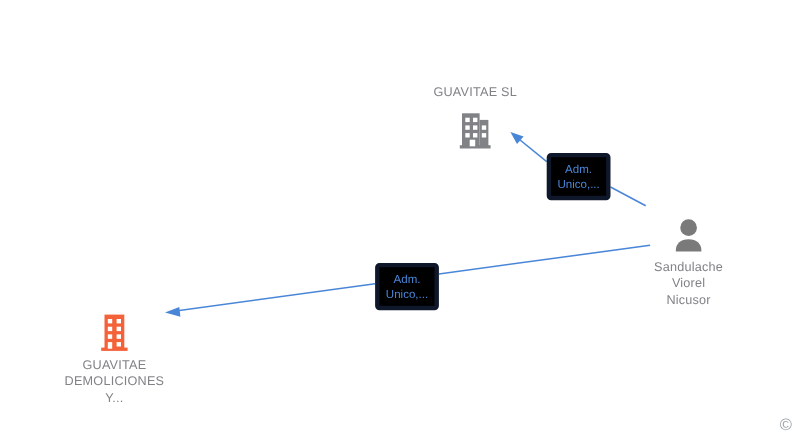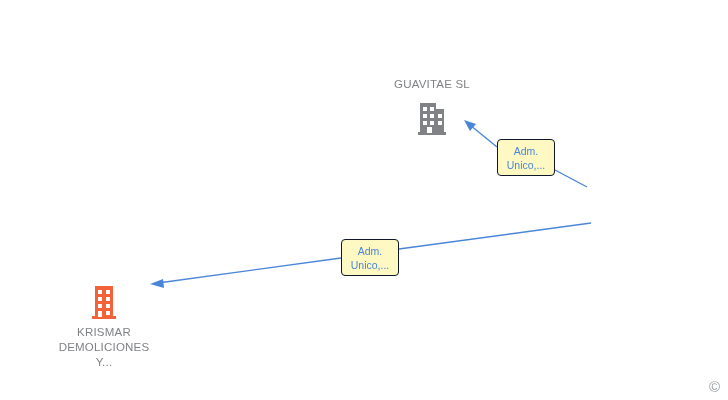--- a/index.html
+++ b/index.html
@@ -62,22 +62,22 @@
     left: 44px;
     top: 283px;
     width: 120px;
   }
   #node-krismar .node-label { margin-top: 4px; }
 
   
   .edge-label {
     position: absolute;
     box-sizing: border-box;
-    background: #fef9c3;
-    border: 1px solid #0f172a;
+    background: #000000;
+    border: 4px solid #0f172a;
     border-radius: 4px;
     color: #4a86d8;
     font-size: 10.5px;
     line-height: 14px;
     text-align: center;
     padding: 4px 0 3px 0;
     width: 58px;
   }
   .edge-label .ln { display: block; }
 
@@ -142,35 +142,44 @@
       <rect x="7" y="15" width="4" height="4" fill="#ffffff"></rect>
       <rect x="14" y="15" width="4" height="4" fill="#ffffff"></rect>
       <rect x="7" y="22" width="4" height="4" fill="#ffffff"></rect>
       <rect x="14" y="22" width="4" height="4" fill="#ffffff"></rect>
       <rect x="22" y="15" width="4" height="4" fill="#ffffff"></rect>
       <rect x="22" y="22" width="4" height="4" fill="#ffffff"></rect>
       <rect x="11" y="28" width="5" height="6" fill="#ffffff"></rect>
     </svg>
   </div>
 
+  <div class="node" id="node-person">
+    <svg class="node-icon" width="36" height="36" viewBox="0 0 36 36" xmlns="http://www.w3.org/2000/svg">
+      <circle cx="18" cy="11" r="7.6" fill="#7a7a7a"></circle>
+      <path d="M18 21.5c-7.2 0-11.6 4.3-11.6 9.6 0 1 0 1.6 0 1.6h23.2s0-.6 0-1.6c0-5.3-4.4-9.6-11.6-9.6z" fill="#7a7a7a"></path>
+    </svg>
+    <div class="node-label">Sandulache
+Viorel
+Nicusor</div>
+  </div>
 
   <div class="node" id="node-krismar">
     <svg class="node-icon" width="32" height="38" viewBox="0 0 32 38" xmlns="http://www.w3.org/2000/svg">
       <rect x="7" y="3" width="18" height="31" fill="#f4623a"></rect>
       <rect x="4" y="33" width="24" height="3" fill="#f4623a"></rect>
       <rect x="10" y="7" width="4" height="4" fill="#ffffff"></rect>
       <rect x="18" y="7" width="4" height="4" fill="#ffffff"></rect>
       <rect x="10" y="14" width="4" height="4" fill="#ffffff"></rect>
       <rect x="18" y="14" width="4" height="4" fill="#ffffff"></rect>
       <rect x="10" y="21" width="4" height="4" fill="#ffffff"></rect>
       <rect x="18" y="21" width="4" height="4" fill="#ffffff"></rect>
       <rect x="10" y="28" width="4" height="6" fill="#ffffff"></rect>
       <rect x="18" y="28" width="4" height="4" fill="#ffffff"></rect>
     </svg>
-    <div class="node-label">KRISMAR
+    <div class="node-label">GUAVITAE
 DEMOLICIONES
 Y...</div>
   </div>
 
   <div class="edge-label" id="edge-label-guavitae">
     <span class="ln">Adm.</span>
     <span class="ln">Unico,...</span>
   </div>
 
   <div class="edge-label" id="edge-label-krismar">

